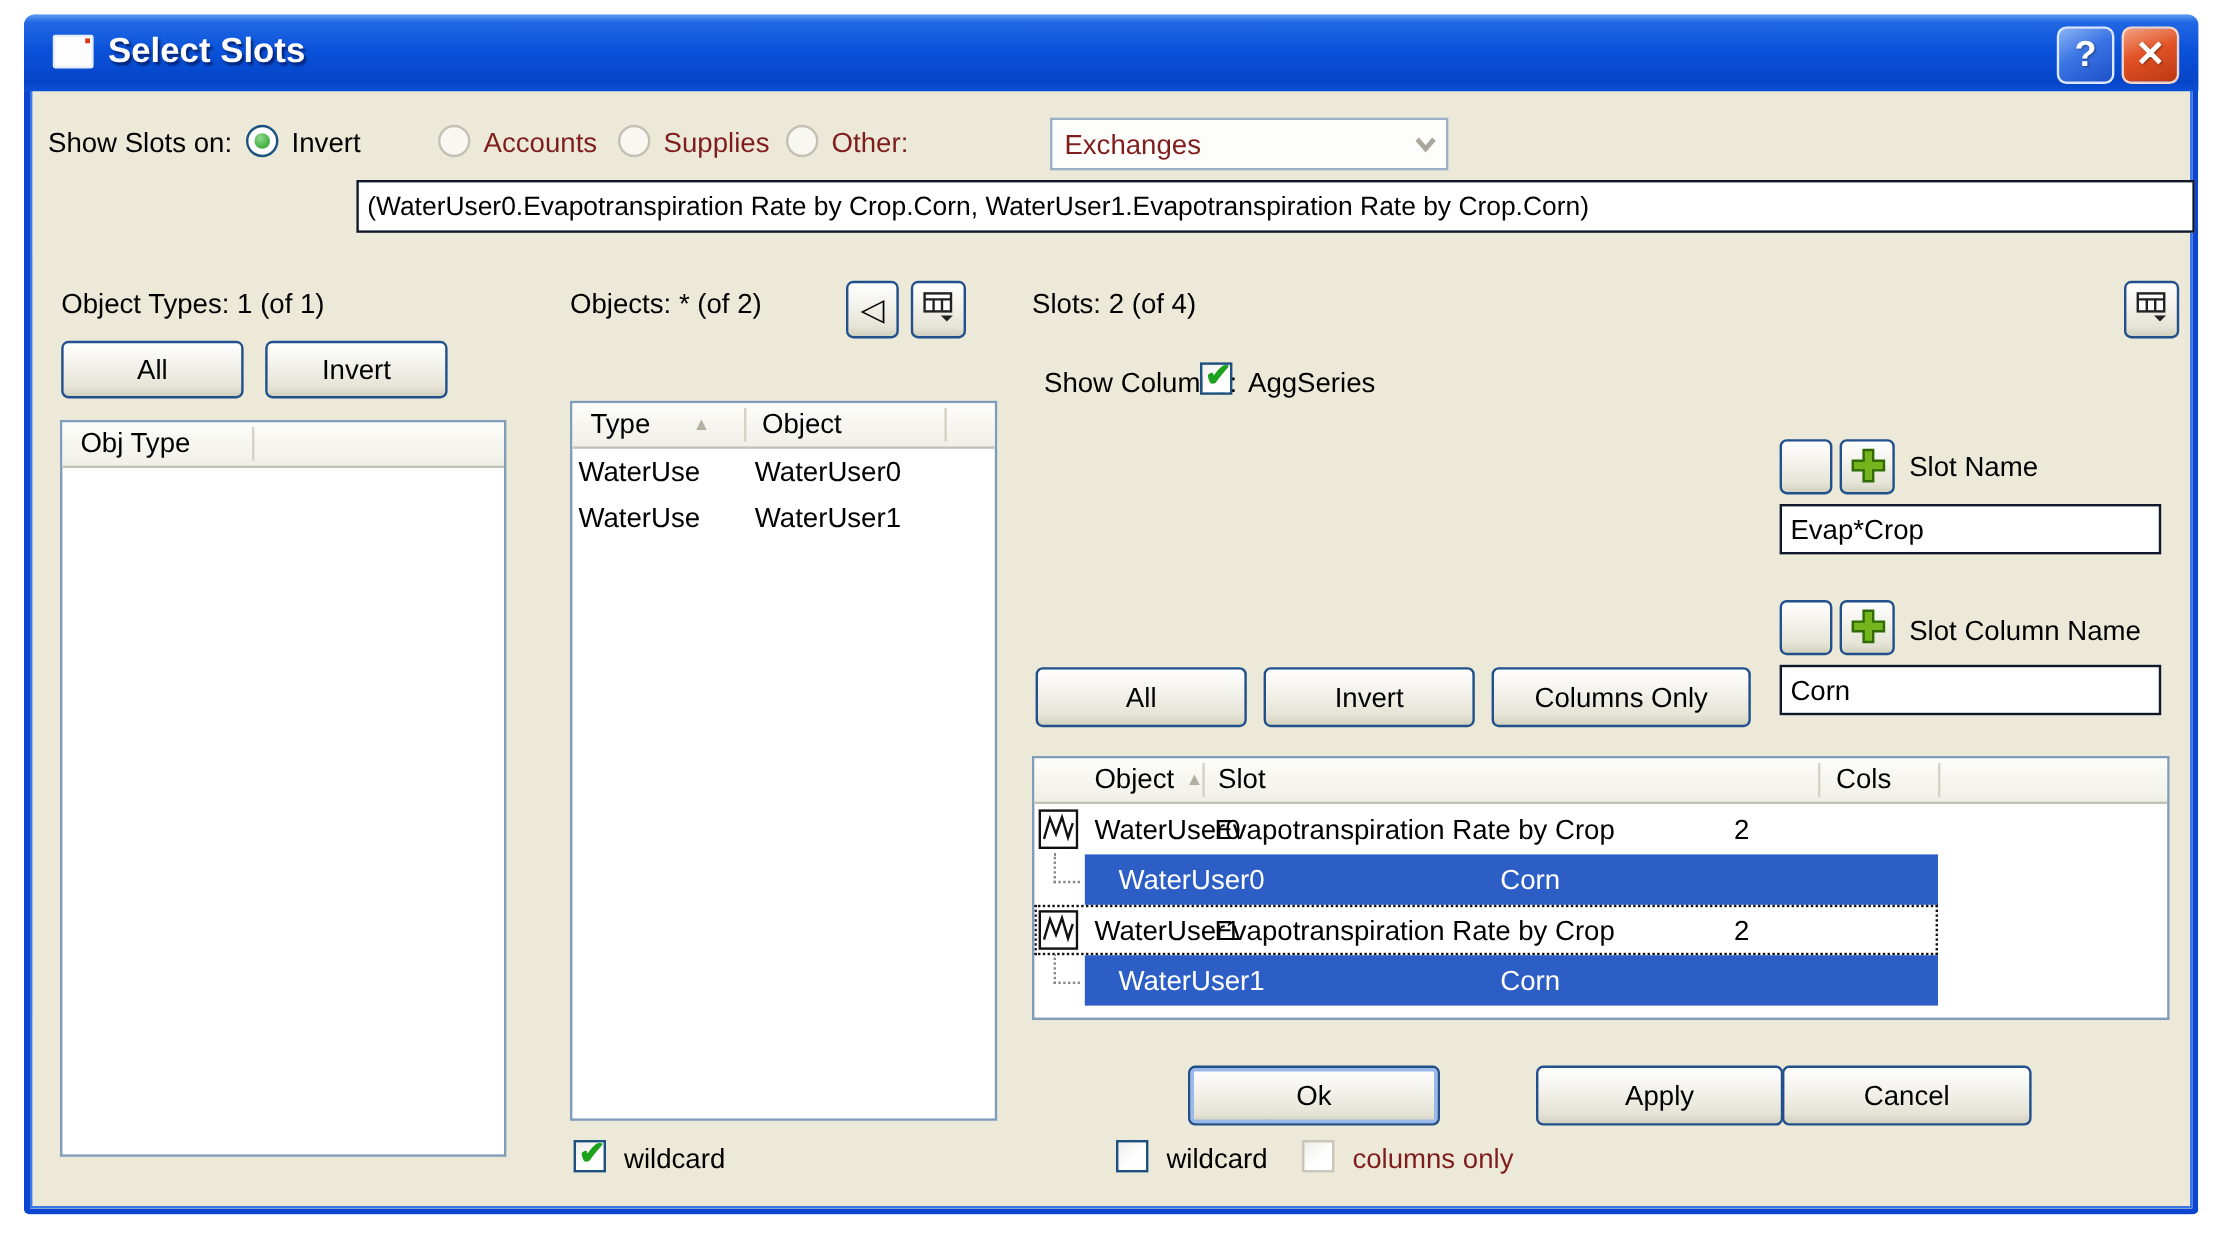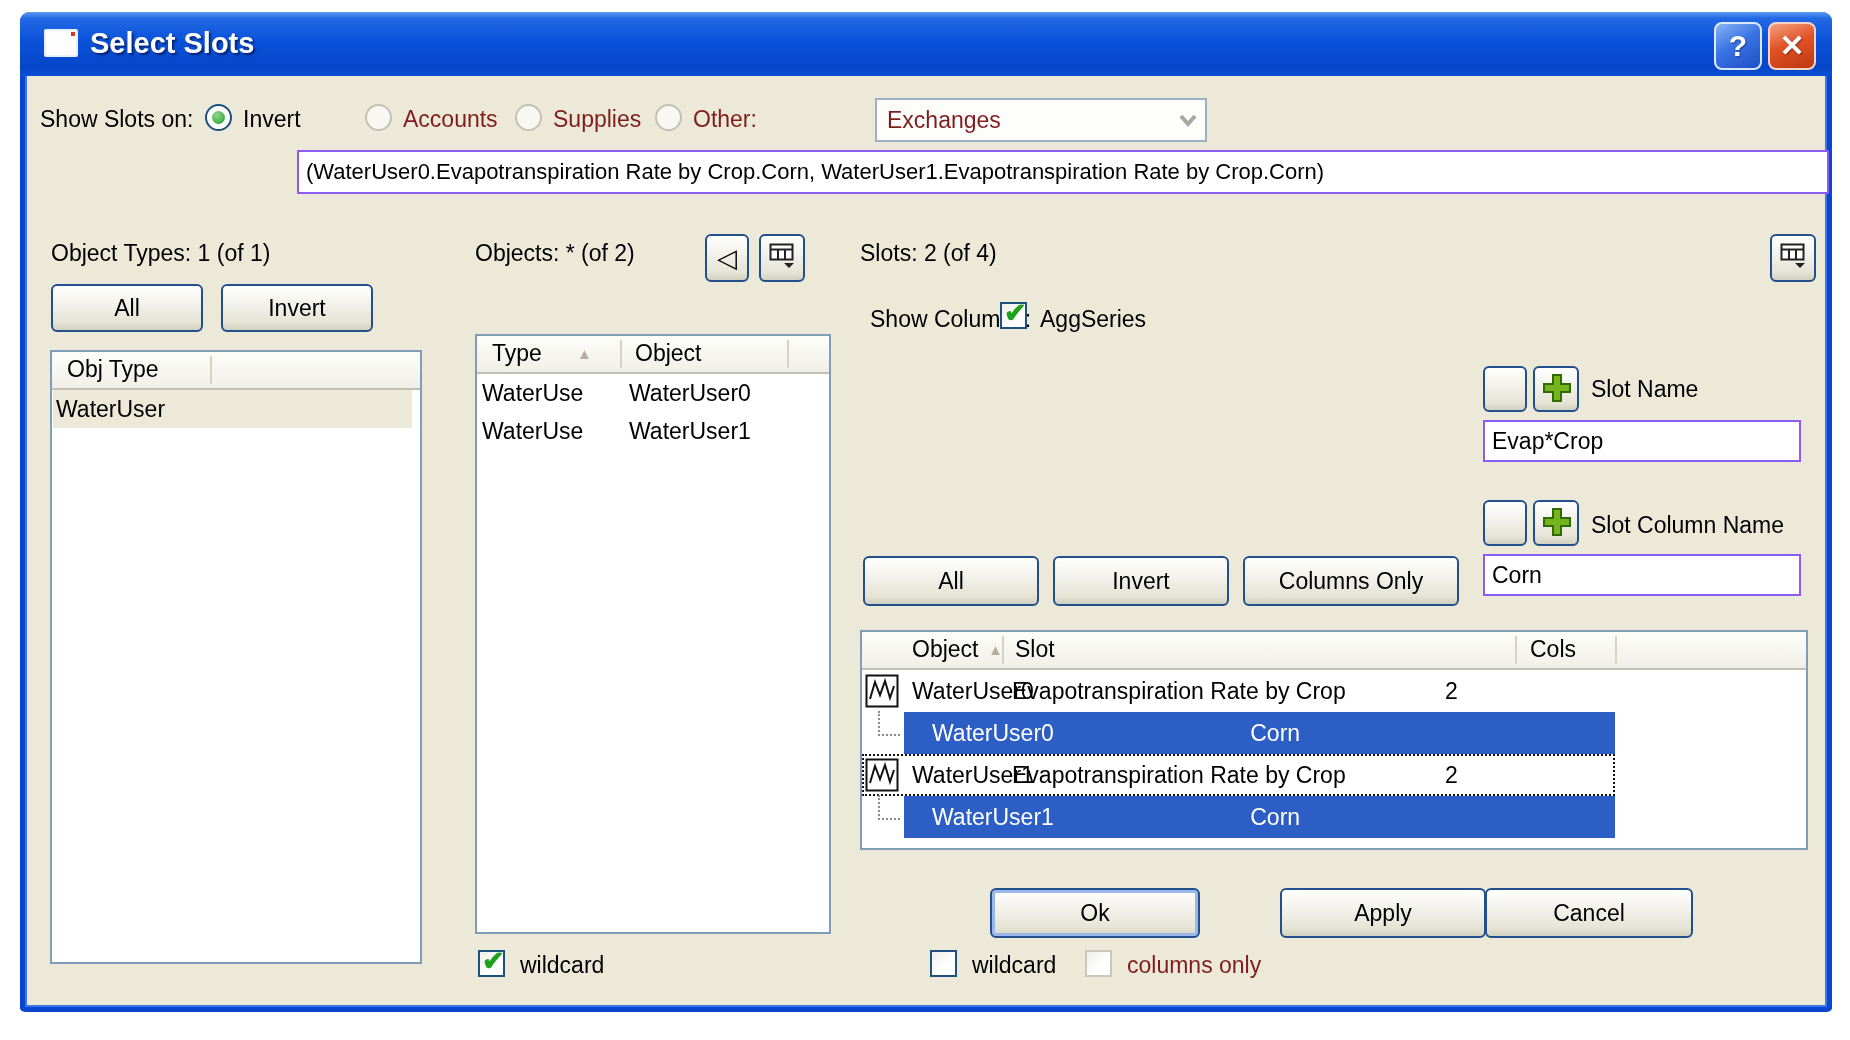--- a/index.html
+++ b/index.html
@@ -18,21 +18,21 @@
   .tb-btn{position:absolute;top:10px;width:48px;height:48px;border-radius:8px;box-sizing:border-box;
     text-align:center;line-height:44px;font-size:30px;font-weight:bold;color:#fff;cursor:pointer;
     text-shadow:1px 1px 2px rgba(0,0,0,.4);}
   .tb-help{left:1694px;background:linear-gradient(150deg,#8ab2f4 0%,#3a74e4 45%,#1e50c8 100%);border:2px solid #dce8fc;}
   .tb-close{left:1748px;background:linear-gradient(160deg,#f2a080 0%,#e25226 45%,#bd3812 100%);border:2px solid #f6d4c6;}
   
   .btn{position:absolute;box-sizing:border-box;border:2px solid #21508c;border-radius:6px;
     background:linear-gradient(180deg,#ffffff 0%,#f3f2ec 40%,#e6e4d6 82%,#d2d0bf 100%);
     box-shadow:inset 0 2px 0 #fff;text-align:center;font-size:23px;color:#000;cursor:pointer;}
   .btn-default{box-shadow:inset 0 0 0 3px #9ab8ea, inset 0 2px 0 #fff;}
-  .field{position:absolute;box-sizing:border-box;border:2px solid #8b5cf6;background:#fff;
+  .field{position:absolute;box-sizing:border-box;border:2px solid #0f172a;background:#fff;
     font-family:"Liberation Sans",sans-serif;font-size:23px;color:#000;padding:0 0 0 7px;outline:none;}
   .list{position:absolute;box-sizing:border-box;border:2px solid #7f9db9;background:#fff;overflow:hidden;}
   .lhead{position:relative;height:36px;background:linear-gradient(180deg,#fdfdfa,#f0efe7);
     border-bottom:2px solid #c2c0b2;}
   .lhead .htext{position:absolute;top:0;line-height:34px;font-size:23px;color:#000;}
   .hdiv{position:absolute;top:4px;bottom:4px;width:2px;background:#d5d3c6;}
   .sort{position:absolute;top:9px;font-size:15px;color:#b3b0a2;}
   .lrow{position:relative;height:38px;line-height:38px;}
   .hl{background:#ece9d8;}
   .cell{position:absolute;top:0;white-space:nowrap;}
@@ -94,23 +94,20 @@
   <input class="field" style="left: 272px; top: 138px; width: 1532px; height: 44px; font-size: 22px;" value="(WaterUser0.Evapotranspiration Rate by Crop.Corn, WaterUser1.Evapotranspiration Rate by Crop.Corn)">
 
   <span class="section-title" style="left:26px;top:228px;">Object Types: 1 (of 1)</span>
   <button class="btn" style="left:26px;top:272px;width:152px;height:48px;">All</button>
   <button class="btn" style="left:196px;top:272px;width:152px;height:48px;">Invert</button>
   <div class="list" style="left:25px;top:338px;width:372px;height:614px;">
     <div class="lhead">
       <span class="htext" style="left:15px;">Obj Type</span>
       <span class="hdiv" style="left:158px;"></span>
     </div>
-    <div class="lrow">
-      <span class="cell hl" style="left:1px;width:356px;padding-left:3px;">WaterUser</span>
-    </div>
   </div>
 
   <span class="section-title" style="left:450px;top:228px;">Objects: * (of 2)</span>
   <button class="btn" style="left:680px;top:222px;width:44px;height:48px;font-size:26px;line-height:40px;"><span>◁</span></button>
   <button class="btn" style="left:734px;top:222px;width:46px;height:48px;">
     <span>
       <svg width="30" height="28" viewBox="0 0 30 28">
           <rect x="3.5" y="3.5" width="22" height="15" fill="#fff" stroke="#222" stroke-width="2"></rect>
           <line x1="3.5" y1="8.5" x2="25.5" y2="8.5" stroke="#222" stroke-width="2"></line>
           <line x1="11" y1="8" x2="11" y2="18" stroke="#222" stroke-width="2"></line>

